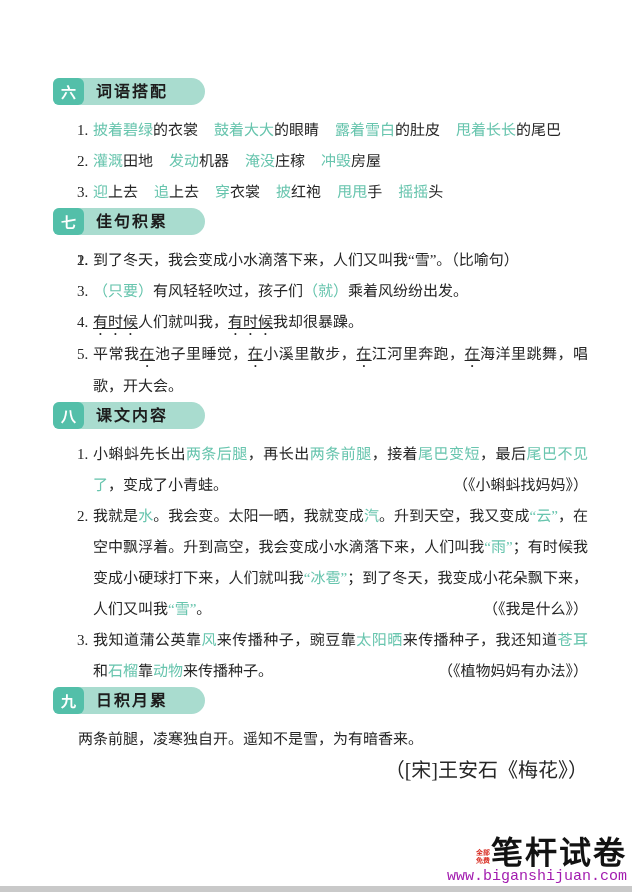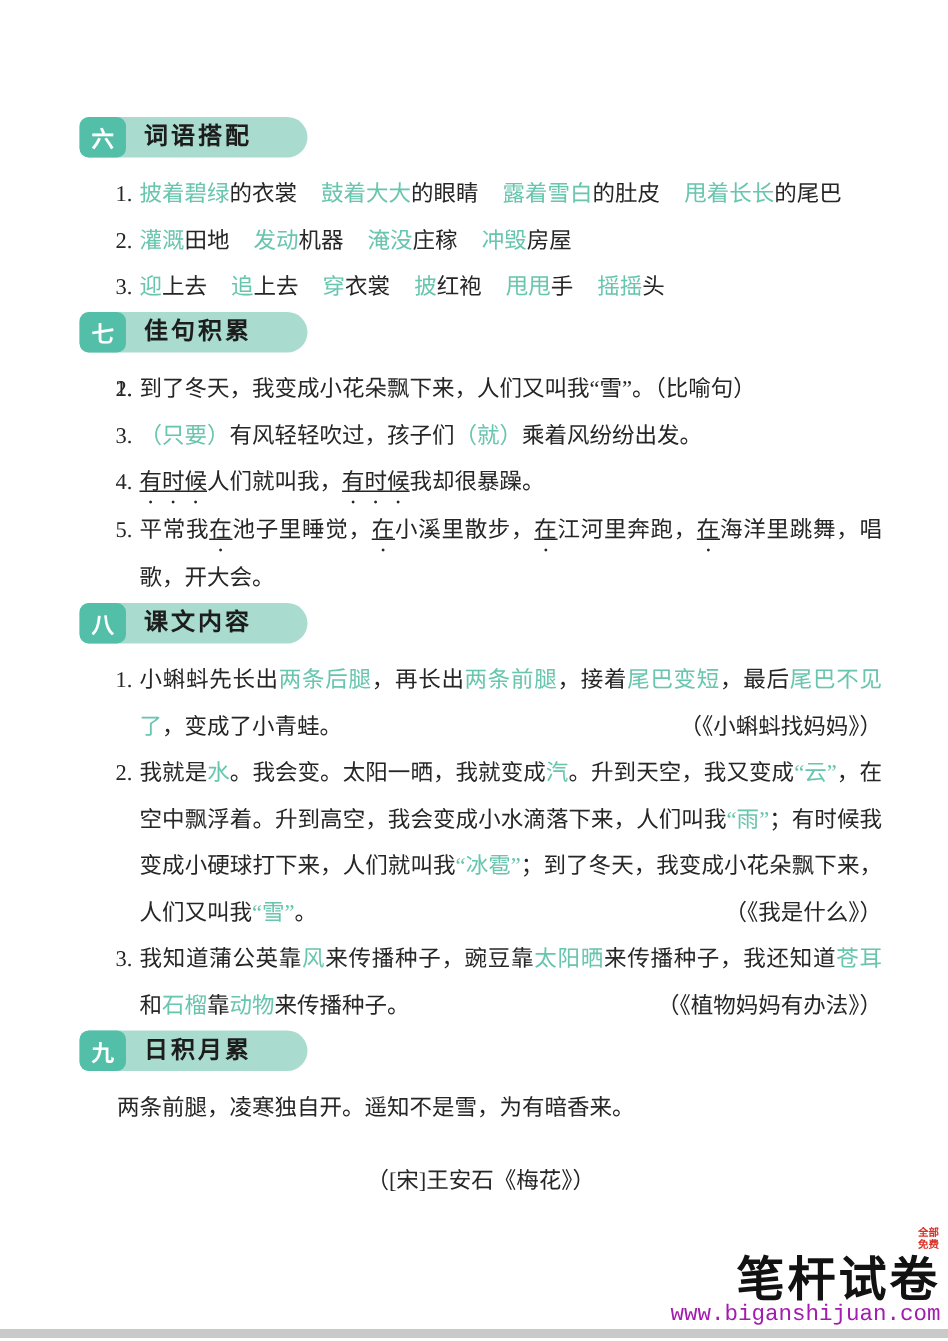--- a/index.html
+++ b/index.html
@@ -31,23 +31,23 @@
   }
   .item.no-num{padding-left:25px;}
   .item .num{position:absolute;left:24px;top:0;}
   .seg.accent{color:var(--accent,#68c5ae);}
   .seg.dots{
     -webkit-text-emphasis:filled dot #262626;text-emphasis:filled dot #262626;
     -webkit-text-emphasis-position:under right;text-emphasis-position:under right;text-decoration:underline;
   }
   .seg.gap{display:inline-block;width:16px;}
   .cite{float:right;color:#262626;}
-  .cite-line{margin:18px;line-height:31px;font-size:15px;text-align:center;color:#262626;}
+  .cite-line{margin:0;line-height:31px;font-size:20px;text-align:right;color:#262626;}
   .watermark{position:absolute;right:5px;bottom:9px;text-align:right;}
-  .wm-row{display:flex;align-items:flex-end;justify-content:flex-end;flex-direction:column;}
+  .wm-row{display:flex;align-items:flex-end;justify-content:flex-end;}
   .wm-tagline{
     display:block;width:16px;font-size:7px;line-height:8px;font-weight:bold;
     color:var(--red,#d93228);font-family:"Liberation Sans","DejaVu Sans",sans-serif;
     margin:0 1px 3px 0;word-break:break-all;
   }
   .wm-brand{
     font-family:"Liberation Sans","DejaVu Sans",sans-serif;font-weight:bold;
     font-size:32px;line-height:30px;color:#121212;letter-spacing:2px;white-space:nowrap;
   }
   .wm-url{
@@ -71,21 +71,21 @@
         <p class="item"><span class="num">2.</span><span class="seg accent">灌溉</span><span class="seg plain">田地</span><span class="seg gap"></span><span class="seg accent">发动</span><span class="seg plain">机器</span><span class="seg gap"></span><span class="seg accent">淹没</span><span class="seg plain">庄稼</span><span class="seg gap"></span><span class="seg accent">冲毁</span><span class="seg plain">房屋</span></p>
         <p class="item"><span class="num">3.</span><span class="seg accent">迎</span><span class="seg plain">上去</span><span class="seg gap"></span><span class="seg accent">追</span><span class="seg plain">上去</span><span class="seg gap"></span><span class="seg accent">穿</span><span class="seg plain">衣裳</span><span class="seg gap"></span><span class="seg accent">披</span><span class="seg plain">红袍</span><span class="seg gap"></span><span class="seg accent">甩甩</span><span class="seg plain">手</span><span class="seg gap"></span><span class="seg accent">摇摇</span><span class="seg plain">头</span></p>
       </div>
       <div class="section">
         <div class="section-header">
           <span class="header-pill"></span>
           <span class="badge">七</span>
           <span class="title">佳句积累</span>
         </div>
         <p class="item"><span class="num">1.</span></p>
-        <p class="item"><span class="num">2.</span><span class="seg plain">到了冬天，我变成小花朵飘下来，人们又叫我“雪”。（比喻句）</span></p>
+        <p class="item"><span class="num">2.</span><span class="seg plain">到了冬天，我会变成小水滴落下来，人们又叫我“雪”。（比喻句）</span></p>
         <p class="item"><span class="num">3.</span><span class="seg accent">（只要）</span><span class="seg plain">有风轻轻吹过，孩子们</span><span class="seg accent">（就）</span><span class="seg plain">乘着风纷纷出发。</span></p>
         <p class="item"><span class="num">4.</span><span class="seg dots">有时候</span><span class="seg plain">人们就叫我，</span><span class="seg dots">有时候</span><span class="seg plain">我却很暴躁。</span></p>
         <p class="item"><span class="num">5.</span><span class="seg plain">平常我</span><span class="seg dots">在</span><span class="seg plain">池子里睡觉，</span><span class="seg dots">在</span><span class="seg plain">小溪里散步，</span><span class="seg dots">在</span><span class="seg plain">江河里奔跑，</span><span class="seg dots">在</span><span class="seg plain">海洋里跳舞，唱歌，开大会。</span></p>
       </div>
       <div class="section">
         <div class="section-header">
           <span class="header-pill"></span>
           <span class="badge">八</span>
           <span class="title">课文内容</span>
         </div>

